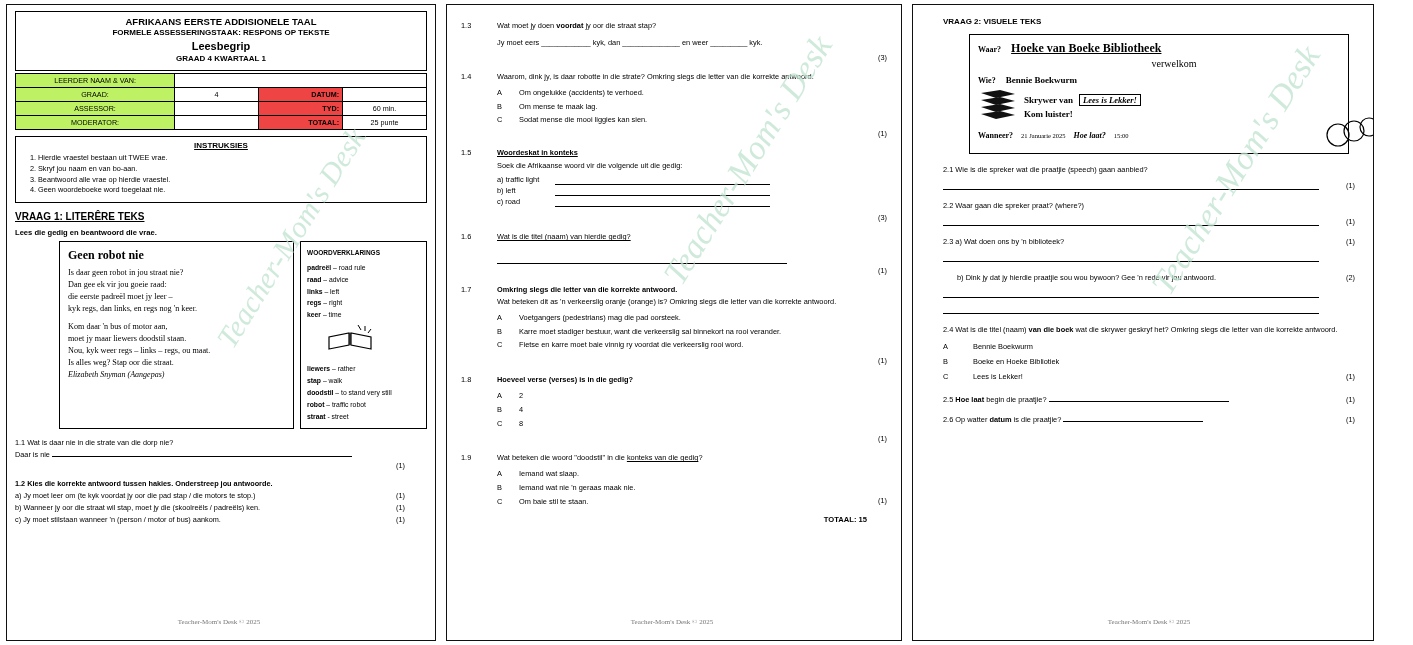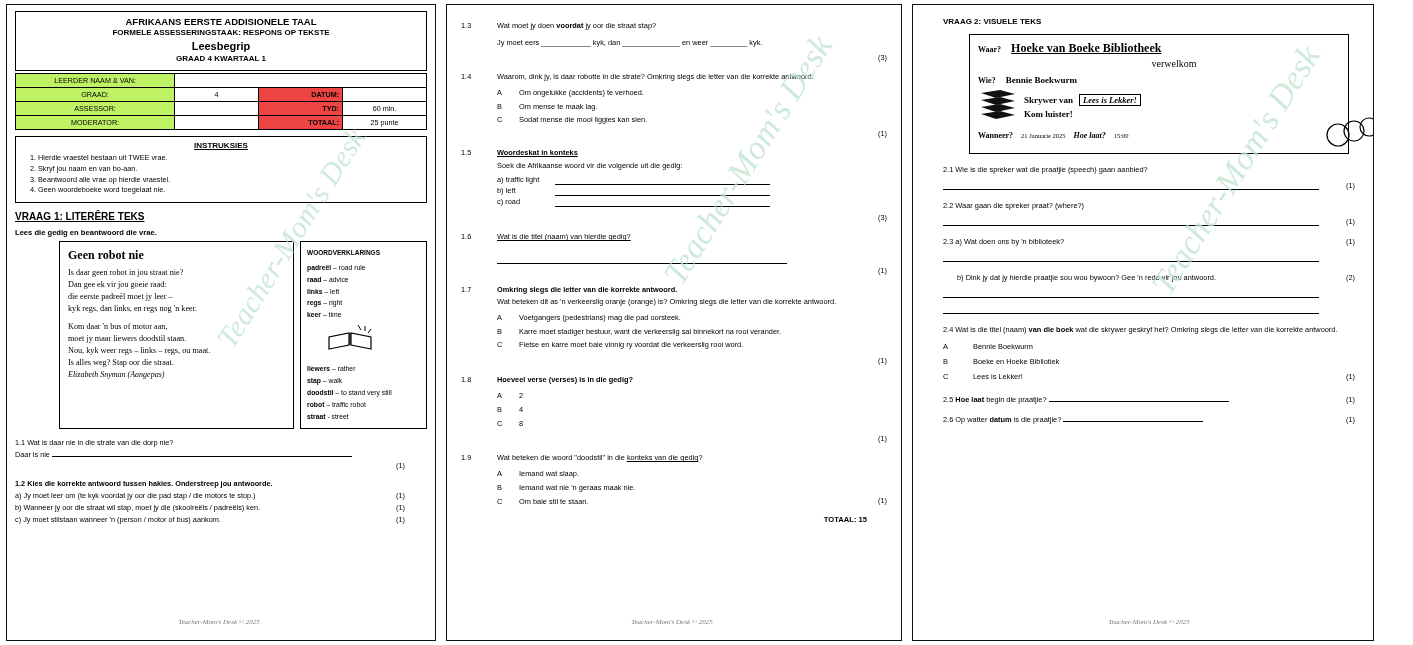--- a/index.html
+++ b/index.html
@@ -44,21 +44,21 @@
   .wordbox b{font-weight:bold;}
   .bookicon{margin:2px 0 2px 18px;}
 
   .qline{font-size:7.3px;margin-top:9px;}
   .qsub{font-size:7.3px;margin-top:9px;font-weight:bold;}
   .opt{font-size:7.3px;margin-top:3px;}
 
   .wm{position:absolute;font-family:"Liberation Serif",serif;color:#bfe3cf;opacity:.75;
       font-style:italic;pointer-events:none;white-space:nowrap;}
   .foot{position:absolute;bottom:8px;left:0;right:4px;text-align:center;font-family:"Liberation Serif",serif;
-        font-style:italic;font-size:7px;color:#777;}
+        font-size:7px;color:#777;}
 
   
   .qrow{display:flex;margin-top:10px;font-size:7.4px;}
   .qnum{width:42px;flex:none;padding-left:6px;box-sizing:border-box;}
   .qbody{flex:1;position:relative;}
   .mr{text-align:right;font-size:7.3px;margin-top:2px;}
   .under{text-decoration:underline;}
   .b{font-weight:bold;}
   .wdlist{margin-top:4px;font-size:7.4px;}
   .wdlist .row{display:flex;align-items:center;}

